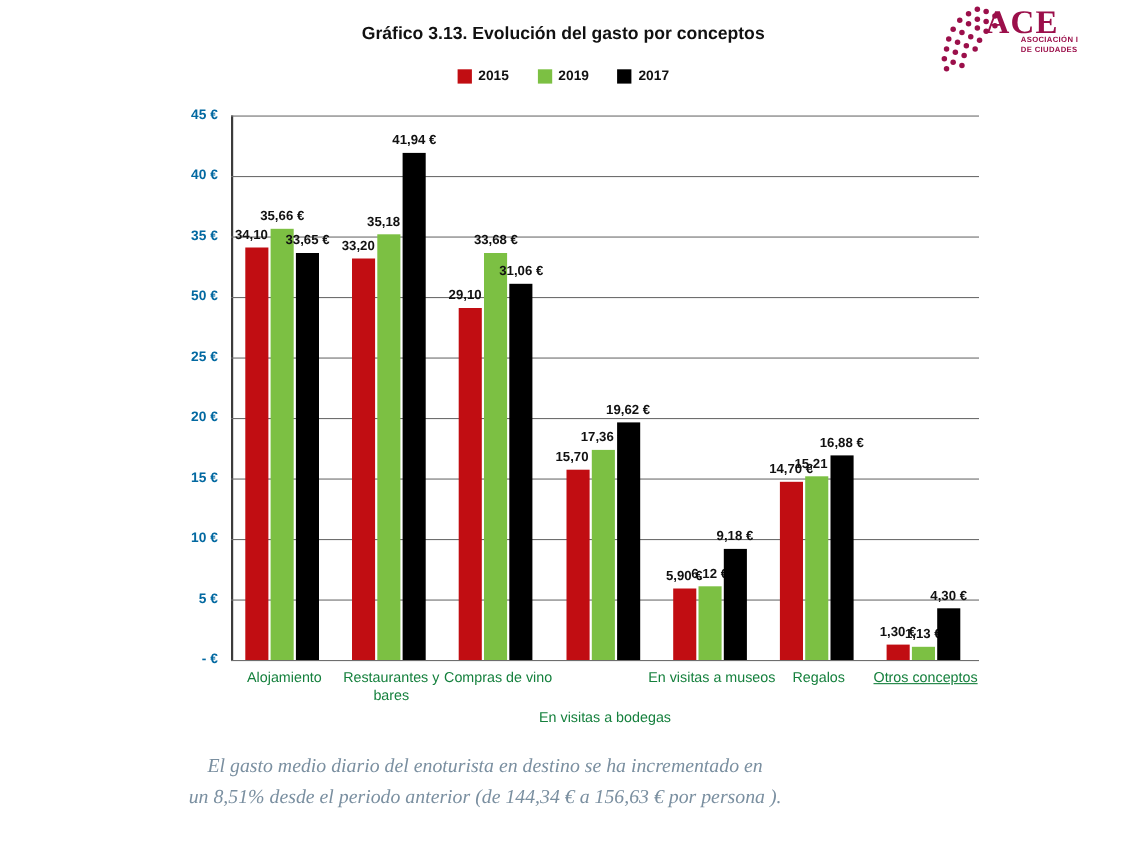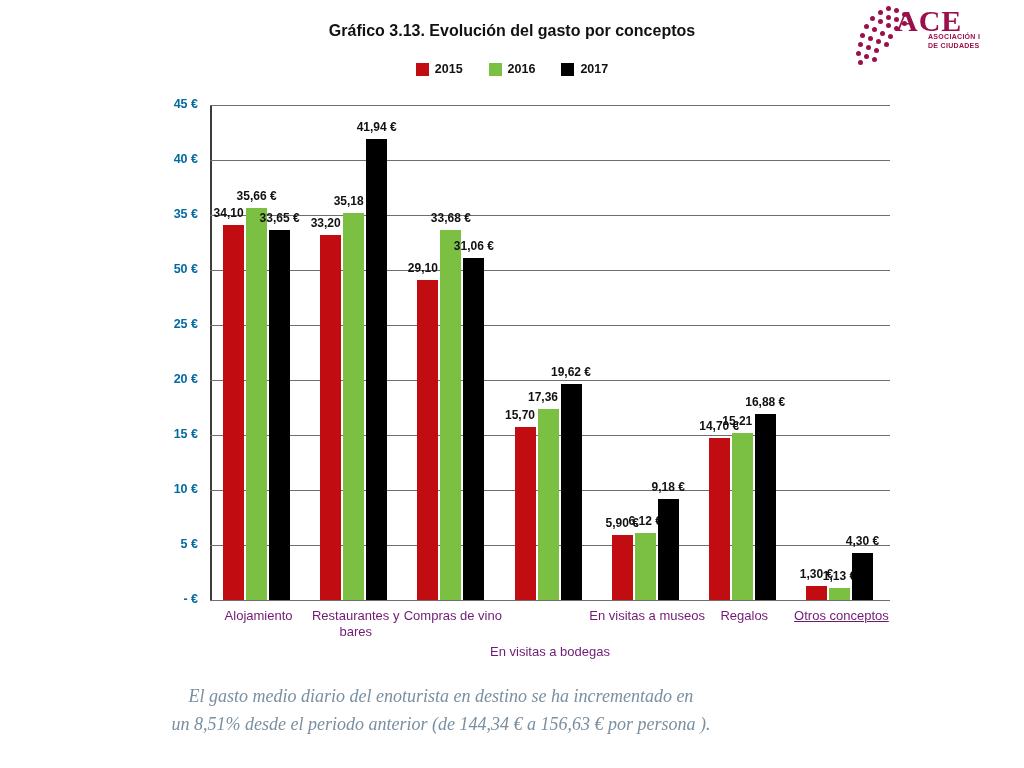--- a/index.html
+++ b/index.html
@@ -141,21 +141,21 @@
     font-size: 12px;
     font-weight: bold;
     color: #111111;
     white-space: nowrap;
     text-align: center;
   }
   .cat-label {
     position: absolute;
     text-align: center;
     font-size: 13px;
-    color: #701a75;
+    color: #15803d;
     line-height: 16px;
   }
 
   
   #note {
     position: absolute;
     left: 0;
     top: 682px;
     width: 882px;
     text-align: center;
@@ -205,21 +205,21 @@
 
 <div id="title">Gráfico 3.13. Evolución del gasto por conceptos</div>
 
 <div id="legend">
     <div class="legend-item">
       <span class="legend-swatch" style="background: rgb(193, 13, 18);"></span>
       <span>2015</span>
     </div>
     <div class="legend-item">
       <span class="legend-swatch" style="background: rgb(124, 192, 67);"></span>
-      <span>2016</span>
+      <span>2019</span>
     </div>
     <div class="legend-item">
       <span class="legend-swatch" style="background: rgb(0, 0, 0);"></span>
       <span>2017</span>
     </div>
   </div>
 
 <div id="plot">
   <div id="axis-y"></div>
 <div class="gridline" style="top: 495px;"></div>

